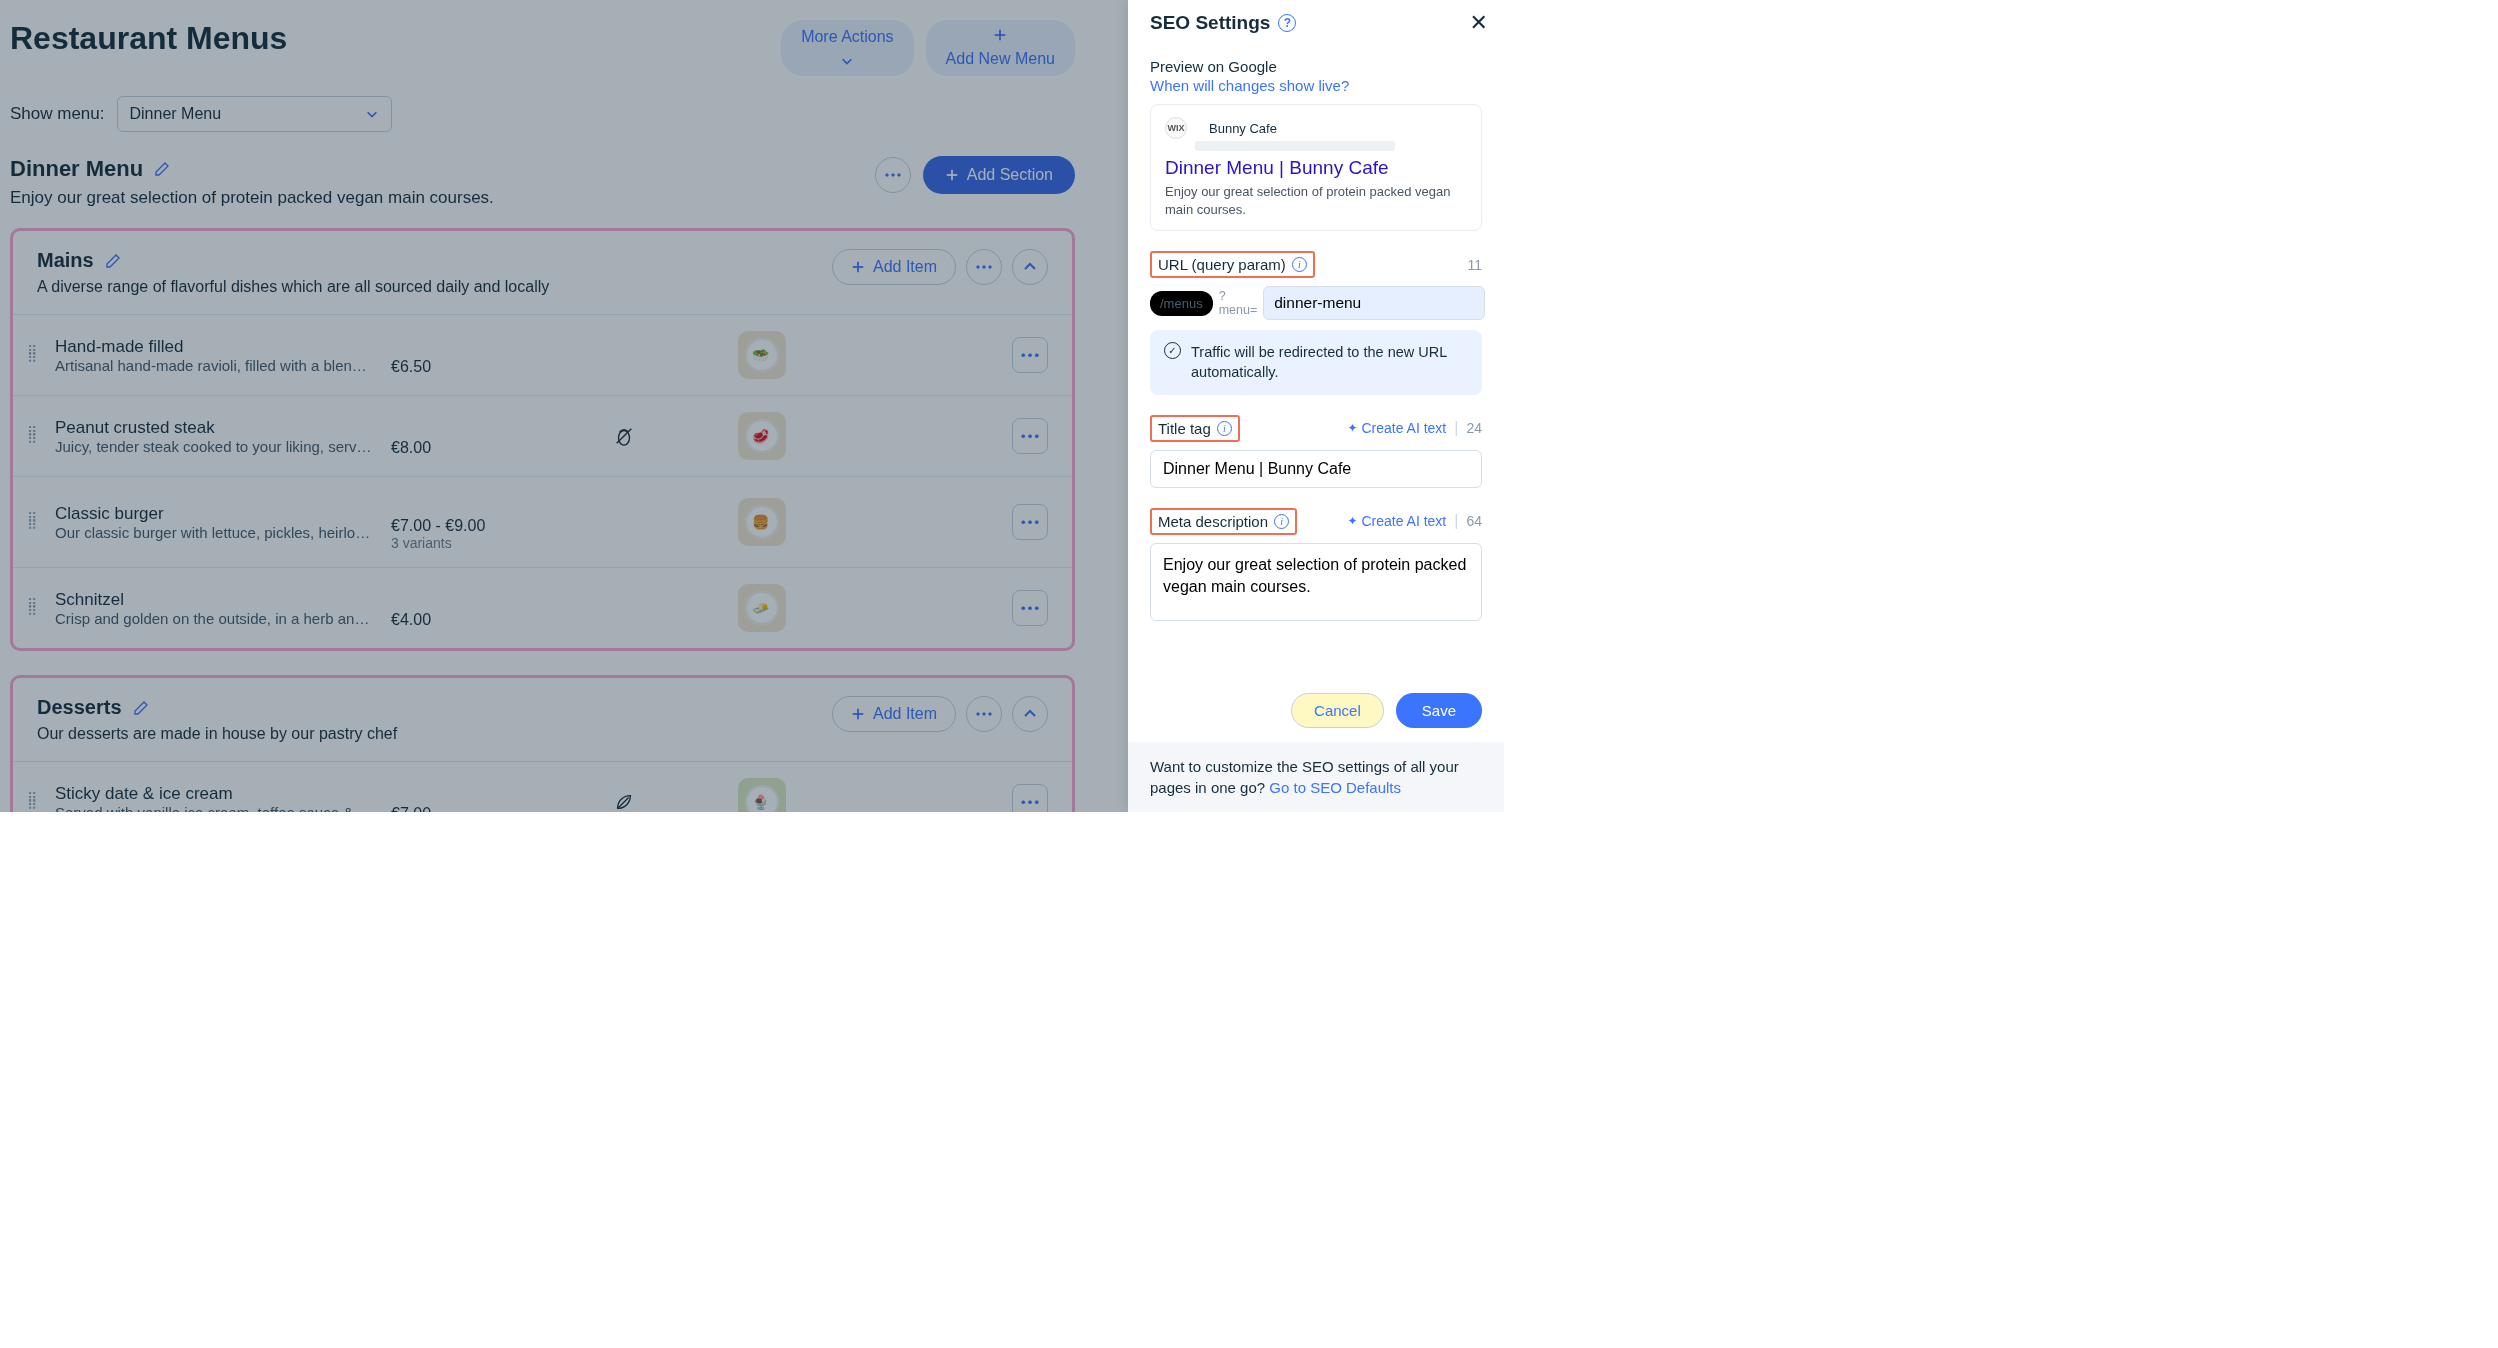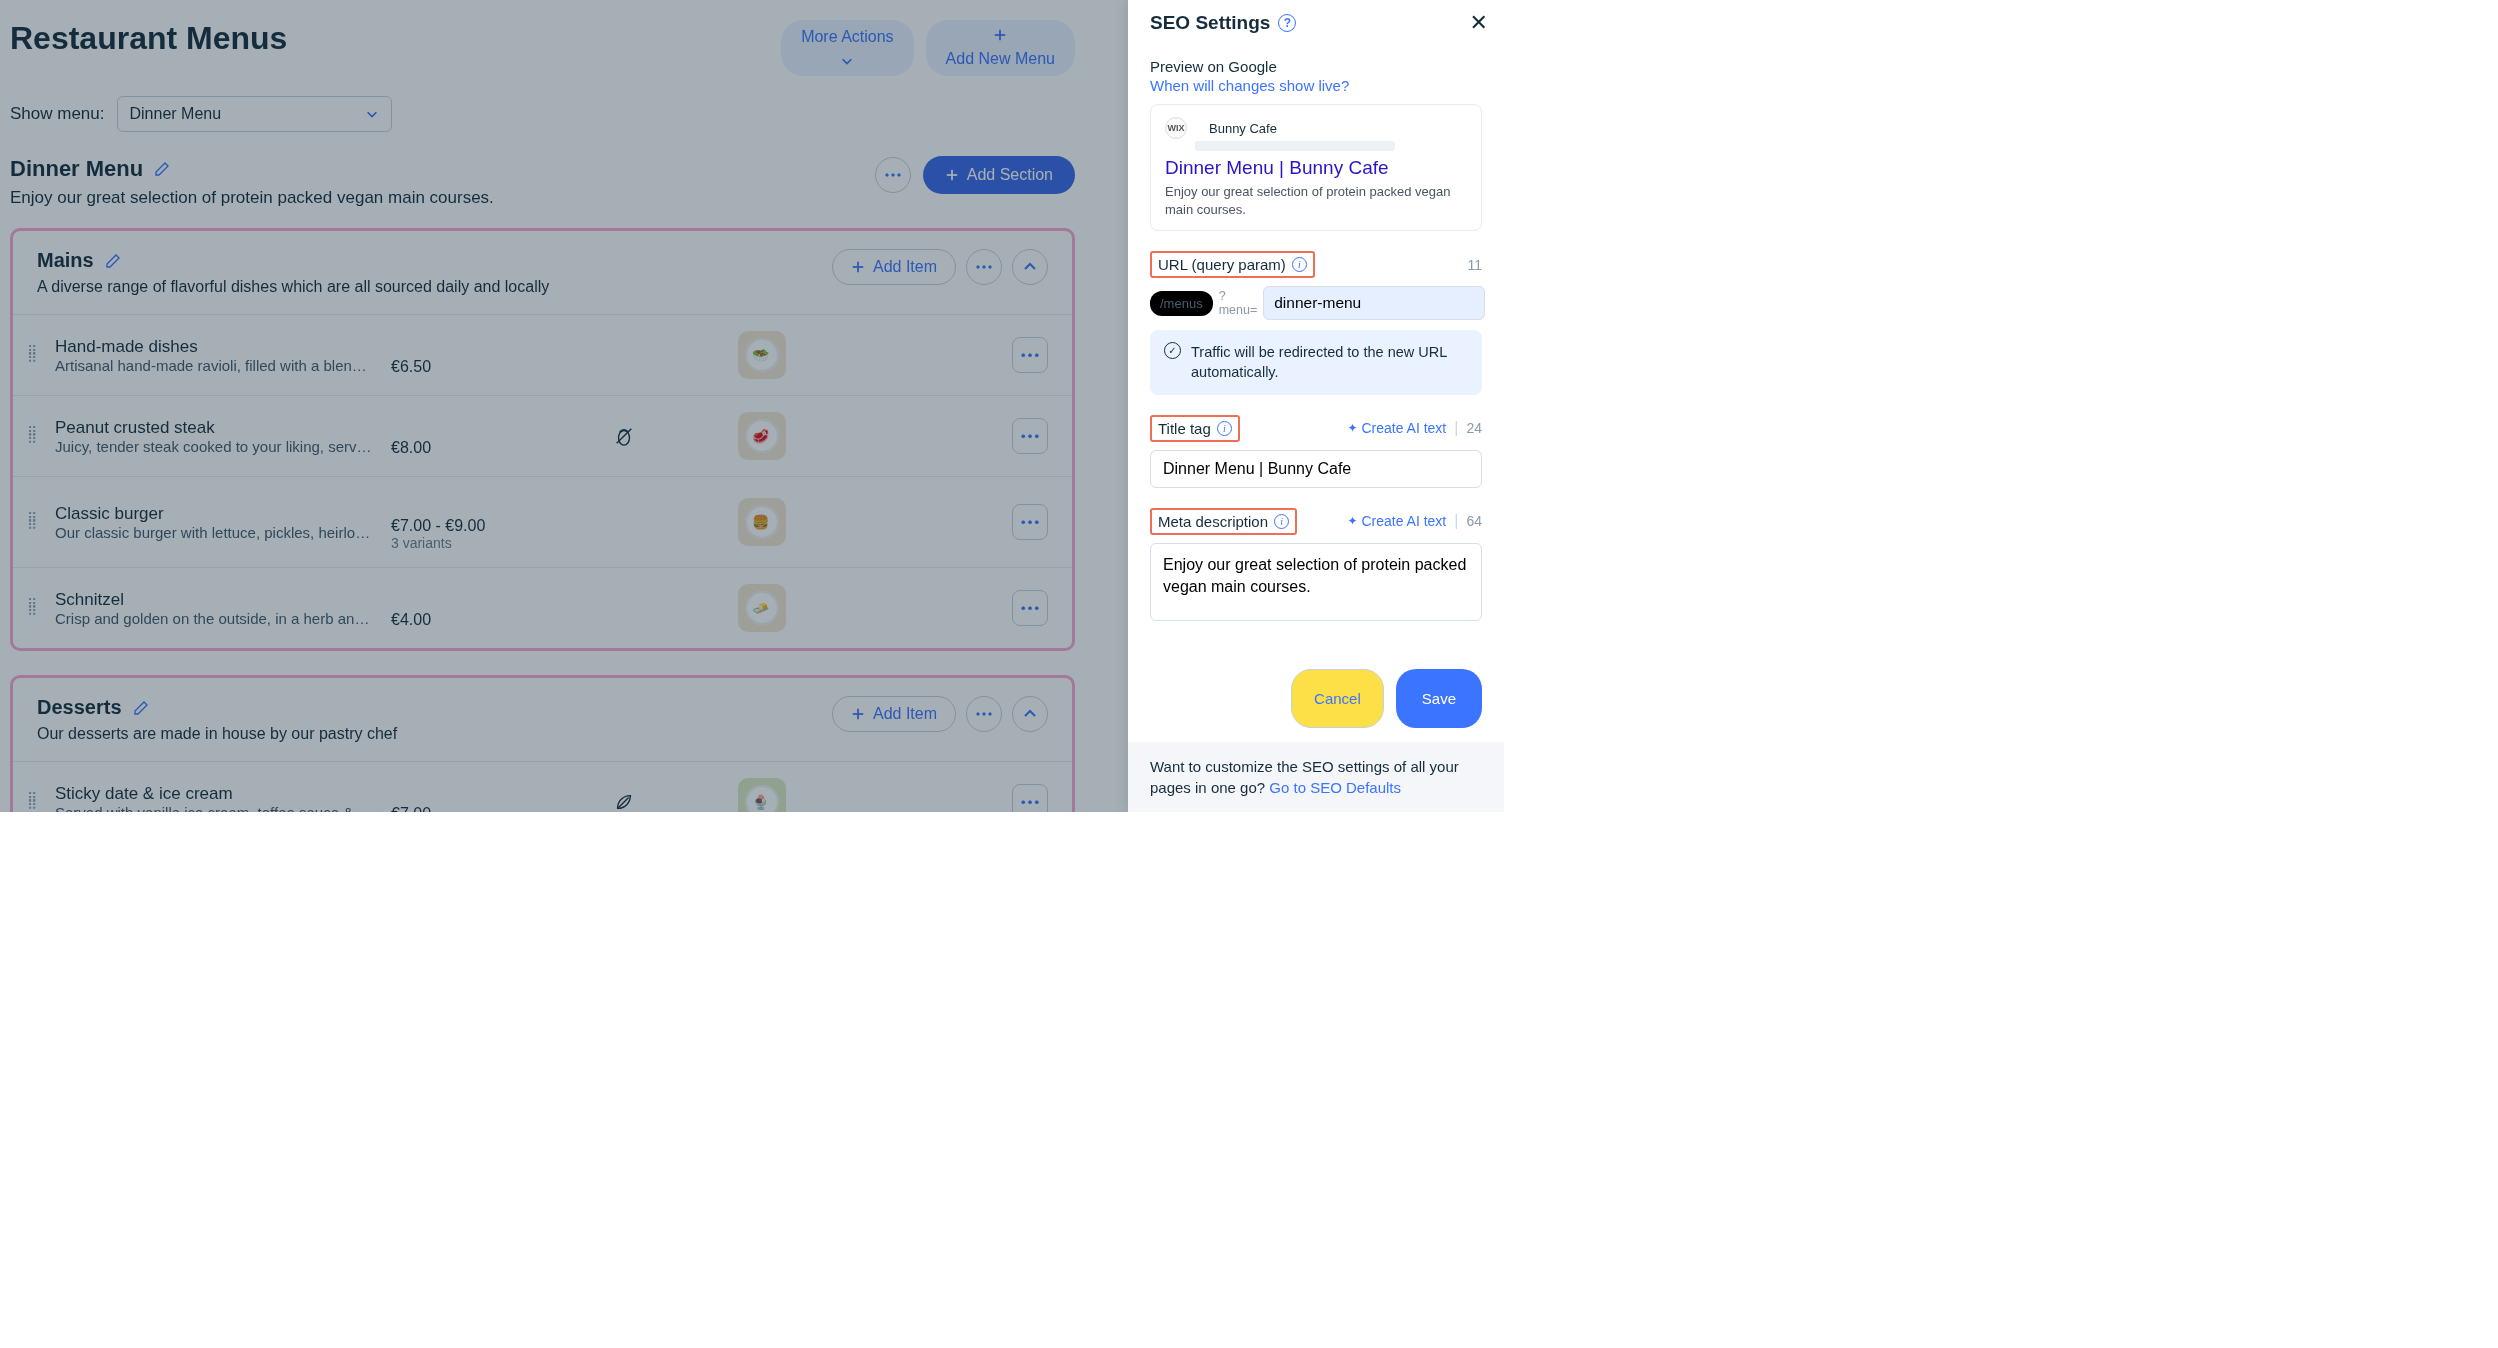--- a/index.html
+++ b/index.html
@@ -89,21 +89,21 @@
 .url-input { flex: 1; border: 1px solid #d6deea; border-radius: 6px; padding: 7px 10px; font-size: 15.5px; background: #e6efff; }
 .info-banner { background: #eaf2ff; border-radius: 8px; padding: 12px 14px; margin-top: 10px; display: flex; gap: 10px; font-size: 14.5px; line-height: 1.4; }
 .info-banner .tick { width: 17px; height: 17px; border: 1.5px solid #162d3d; border-radius: 50%; flex-shrink: 0; display:flex; align-items:center; justify-content:center; font-size:10px; }
 
 .text-input { width: 100%; border: 1px solid #d6deea; border-radius: 6px; padding: 9px 12px; font-size: 16px; margin-top: 8px; }
 .textarea { width: 100%; border: 1px solid #d6deea; border-radius: 6px; padding: 10px 12px; font-size: 16px; margin-top: 8px; min-height: 78px; line-height: 1.4; resize: none; }
 .ai-link { color: #3b74ff; font-size: 14px; display: inline-flex; align-items: center; gap: 4px; cursor: pointer; }
 .ai-link::before { content: "✦"; font-size: 12px; }
 
 .panel-footer { padding: 14px 22px; display: flex; justify-content: flex-end; gap: 12px; border-top: 1px solid transparent; }
-.btn-cancel { border: 1px solid #c7d1db; background: #fde047; color: #3b74ff; border-radius: 20px; padding: 20px 22px; font-size: 15px; cursor: pointer; }
+.btn-cancel { border: 1px solid #c7d1db; background: #fef9c3; color: #3b74ff; border-radius: 20px; padding: 8px 22px; font-size: 15px; cursor: pointer; }
 .btn-save { background: #3b74ff; color: #fff; border: none; border-radius: 20px; padding: 8px 26px; font-size: 15px; font-weight: 500; cursor: pointer; }
 .panel-hint { background: #f4f6f9; padding: 14px 22px; font-size: 15px; line-height: 1.4; }
 .panel-hint a { color: #3b74ff; text-decoration: none; cursor: pointer; }
 
 svg.chev-d { stroke: currentColor; fill: none; stroke-width: 2; }
 svg.plus-i { stroke: currentColor; fill: none; stroke-width: 2; }
 svg.dots { fill: #3b74ff; }
 svg.chev-up { stroke: #3b74ff; fill: none; stroke-width: 2; }
 </style>
 </head>
@@ -198,21 +198,21 @@
       <div class="icon-circle">
         <svg class="chev-up" viewBox="0 0 16 16" width="14">
                 <polyline points="3,10 8,5 13,10"></polyline>
               </svg>
       </div>
     </div>
         </div>
         <div class="item-row">
       <div class="drag-handle">⠿<br>⠿</div>
       <div class="item-main">
-        <div class="item-name">Hand-made dishes</div>
+        <div class="item-name">Hand-made filled</div>
         <div class="item-desc">Artisanal hand-made ravioli, filled with a blend of …</div>
       </div>
       <div class="item-price">
         <div>€6.50</div>
         <div class="item-variants"></div>
       </div>
       <div class="item-mid"></div>
       <div class="item-thumb tan">
             <div class="plate">🥗</div>
           </div>

